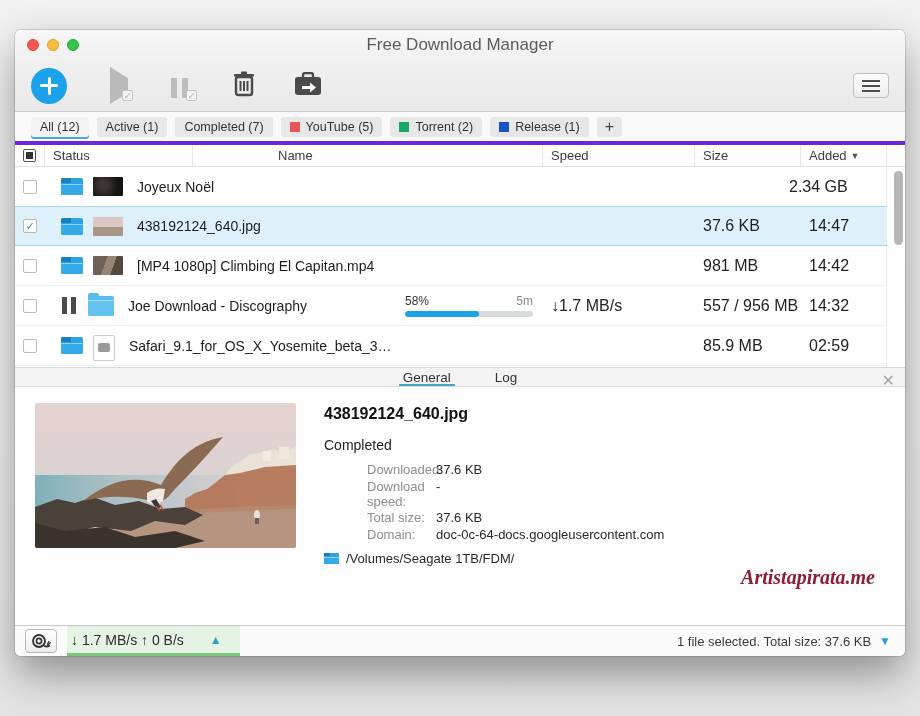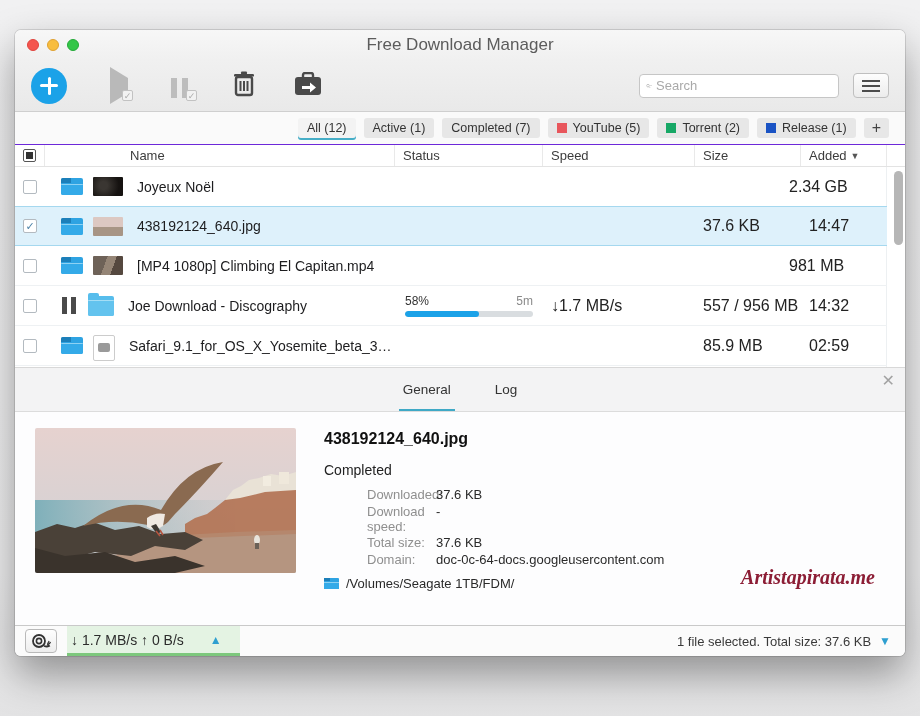--- a/index.html
+++ b/index.html
@@ -45,22 +45,22 @@
     border-radius:4px; display:flex; align-items:center; padding:0 6px; }
   .search input { border:none; outline:none; flex:1; font-size:13px; color:#444;
     margin-left:4px; background:transparent; font-family:inherit; }
   .search input::placeholder { color:#a9a9a9; }
   .btn-menu { width:36px; height:25px; margin-left:14px; border:1px solid #bfbfbf;
     border-radius:4px; background:linear-gradient(#fdfdfd,#ececec);
     display:flex; flex-direction:column; justify-content:center; align-items:center; gap:3px; cursor:pointer; }
   .btn-menu i { width:18px; height:2px; background:#4c4c4c; display:block; }
 
   
-  .tabbar { height:33px; background:#fafafa; border-bottom:1px solid #6d28d9;
-    display:flex; align-items:center; padding:0 16px; gap:8px; flex:0 0 auto;justify-content:flex-end; }
+  .tabbar { height:33px; background:#fafafa; border-bottom:4px solid #6d28d9;
+    display:flex; align-items:center; padding:0 16px; gap:8px; flex:0 0 auto; }
   .chip { background:#e7e7e7; border:none; border-radius:3px; height:20px;
     padding:0 9px; font-size:12.5px; color:#333; cursor:pointer;
     display:flex; align-items:center; gap:6px; font-family:inherit; }
   .chip.active { background:#f3f3f3; box-shadow:0 2px 0 #46aec7; }
   .chip .sw { width:10px; height:10px; display:inline-block; }
   .chip.plus { font-size:16px; color:#444; padding:0 8px; }
 
   
   .thead { height:22px; display:flex; background:#fff; border-bottom:1px solid #e3e3e3;
     font-size:13px; color:#3c3c3c; flex:0 0 auto; }
@@ -112,21 +112,21 @@
   .progress-labels { display:flex; justify-content:space-between; font-size:12px; color:#333; }
   .progress-labels .eta { color:#8a8a8a; }
   .progress-track { height:6px; background:#d9dde0; border-radius:3px; margin-top:3px; overflow:hidden; }
   .progress-fill { height:100%; background:#1ba2e8; border-radius:3px; }
   .speed-txt, .size-txt, .added-txt { font-size:16px; color:#222; }
   .scrollbar { position:absolute; right:2px; top:4px; width:9px; height:74px;
     background:#b6b6b6; border-radius:5px; cursor:pointer; }
   .gutter-line { position:absolute; right:18px; top:0; bottom:0; width:1px; background:#edf0f2; }
 
   
-  .detail-tabs { height:45px; background:#f3f3f4; border-top:1px solid #d8d8d8;
+  .detail-tabs { height:20px; background:#f3f3f4; border-top:1px solid #d8d8d8;
     border-bottom:1px solid #dcdcdc; display:flex; align-items:center;
     justify-content:center; position:relative; flex:0 0 auto; }
   .dtab { background:none; border:none; font-size:13.5px; color:#333; height:100%;
     padding:0 4px; margin:0 18px; cursor:pointer; font-family:inherit; }
   .dtab.active { box-shadow:inset 0 -2px 0 #3fa9c6; }
   .btn-close { position:absolute; right:10px; top:5px; background:none; border:none;
     font-size:16px; color:#a2a2a2; cursor:pointer; line-height:16px; }
   .detail-body { flex:1 1 auto; background:#fdfdfe; display:flex; padding:16px 16px 0 20px; position:relative; }
   .preview { width:261px; height:145px; flex:0 0 auto; border-radius:2px; overflow:hidden; }
   .info { margin-left:28px; padding-top:2px; }
@@ -198,28 +198,20 @@
       </svg>
     </button>
     <button class="tool-btn">
       <svg width="28" height="24" viewBox="0 0 28 24">
         <rect x="1" y="5" width="26" height="18" rx="3" fill="#4a4a4a"></rect>
         <rect x="9" y="1" width="10" height="6" rx="2" fill="none" stroke="#4a4a4a" stroke-width="2.4"></rect>
         <path d="M8 14 h8 v-3.5 l6 5 -6 5 v-3.5 h-8 z" fill="#fff"></path>
       </svg>
     </button>
     <span class="spacer"></span>
-    <div class="search">
-      <svg width="18" height="14" viewBox="0 0 18 14">
-        <circle cx="6" cy="6" r="4" fill="none" stroke="#999" stroke-width="1.5"></circle>
-        <line x1="9" y1="9" x2="12.5" y2="12.8" stroke="#999" stroke-width="1.5"></line>
-        <path d="M13 5 l2 2.4 2-2.4 z" fill="#999"></path>
-      </svg>
-      <input type="text" placeholder="Search" style="">
-    </div>
     <button class="btn-menu">
       <i></i>
         <i></i>
         <i></i>
     </button>
   </div>
 
   <div class="tabbar">
     <button class="chip active">
       <span>All (12)</span>
@@ -246,22 +238,22 @@
       <span>+</span>
     </button>
   </div>
 
   <div class="thead">
     <div class="th c-check">
       <span class="sel-all">
           <i></i>
         </span>
     </div>
+    <div class="th c-status">Status</div>
     <div class="th c-name">Name</div>
-    <div class="th c-status">Status</div>
     <div class="th c-speed">Speed</div>
     <div class="th c-size">Size</div>
     <div class="th c-added">
       <span>Added</span>
       <span class="sort-arrow">▼</span>
     </div>
     <div class="th c-gutter"></div>
   </div>
 
   <div class="tbody">
@@ -321,20 +313,23 @@
               <span class="flap"></span>
               <span class="front"></span>
             </span>
           <span class="thumb" style="background:linear-gradient(110deg, #6e6258 0 40%, #958576 40% 65%, #55483f 65%);"></span>
           <span class="fname">[MP4 1080p] Climbing El Capitan.mp4</span>
         </div>
         <div class="cell cs"></div>
         <div class="cell cp"></div>
         <div class="cell cz">
             <span class="size-txt">981 MB</span>
+          </div>
+        <div class="cell ca">
+            <span class="added-txt">14:42</span>
           </div>
       </div>
 
       <div class="row">
         <div class="cell cc">
             <span class="checkbox"></span>
           </div>
         <div class="cell cn">
           <span class="row-pause">
               <i></i>

